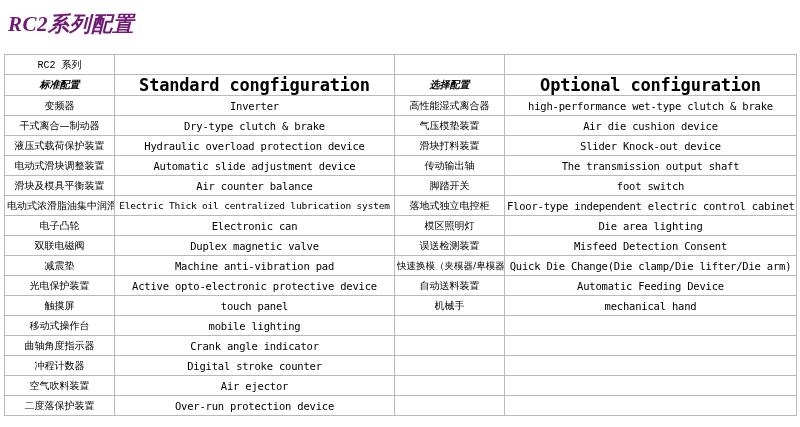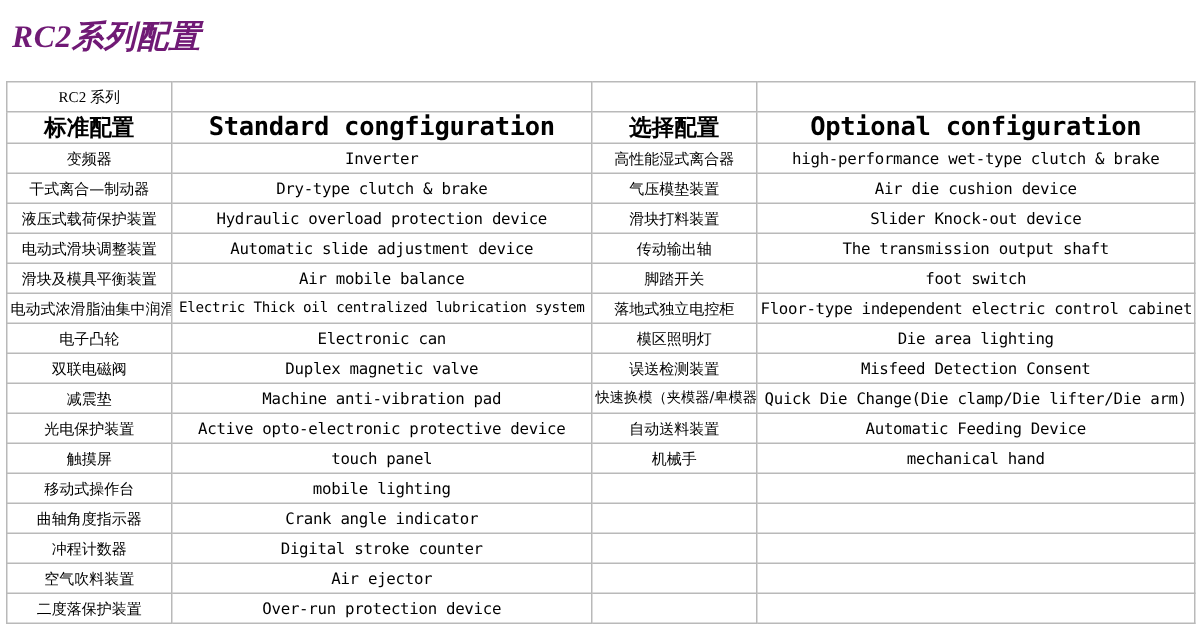--- a/index.html
+++ b/index.html
@@ -52,26 +52,26 @@
     font-size: 10px;
   }
   td.en {
     font-family: "DejaVu Sans Mono", monospace;
     font-size: 10.5px;
     letter-spacing: -0.2px;
   }
   tr.head td {
     font-weight: bold;
   }
-  tr.head td.zh { font-size: 15px; }
+  tr.head td.zh { font-size: 10px; font-style: italic; }
   tr.head td.en { font-size: 17px; }
   td.series-label {
     text-align: left;
     padding-left: 4px;
-    font-family: Liberation Serif, serif;
+    font-family: Liberation Mono, monospace;
     font-size: 10px;
     border-top: 1px solid #b9b9b9;
     border-left: 1px solid #b9b9b9;
     border-right: 1px solid #b9b9b9;
     border-bottom: 1px solid #b9b9b9;
   }
   td.blank {
     border-left: 1px solid #b9b9b9;
     border-right: 1px solid #b9b9b9;
     border-top: none;
@@ -134,21 +134,21 @@
           <td class="en">Slider Knock-out device</td>
         </tr>
         <tr>
           <td class="zh">电动式滑块调整装置</td>
           <td class="en">Automatic slide adjustment device</td>
           <td class="zh">传动输出轴</td>
           <td class="en">The transmission output shaft</td>
         </tr>
         <tr>
           <td class="zh">滑块及模具平衡装置</td>
-          <td class="en">Air mobile balance</td>
+          <td class="en">Air counter balance</td>
           <td class="zh">脚踏开关</td>
           <td class="en">foot switch</td>
         </tr>
         <tr>
           <td class="zh">电动式浓滑脂油集中润滑系统</td>
           <td class="en wrapcell">Electric Thick oil centralized lubrication system</td>
           <td class="zh">落地式独立电控柜</td>
           <td class="en">Floor-type independent electric control cabinet</td>
         </tr>
         <tr>

